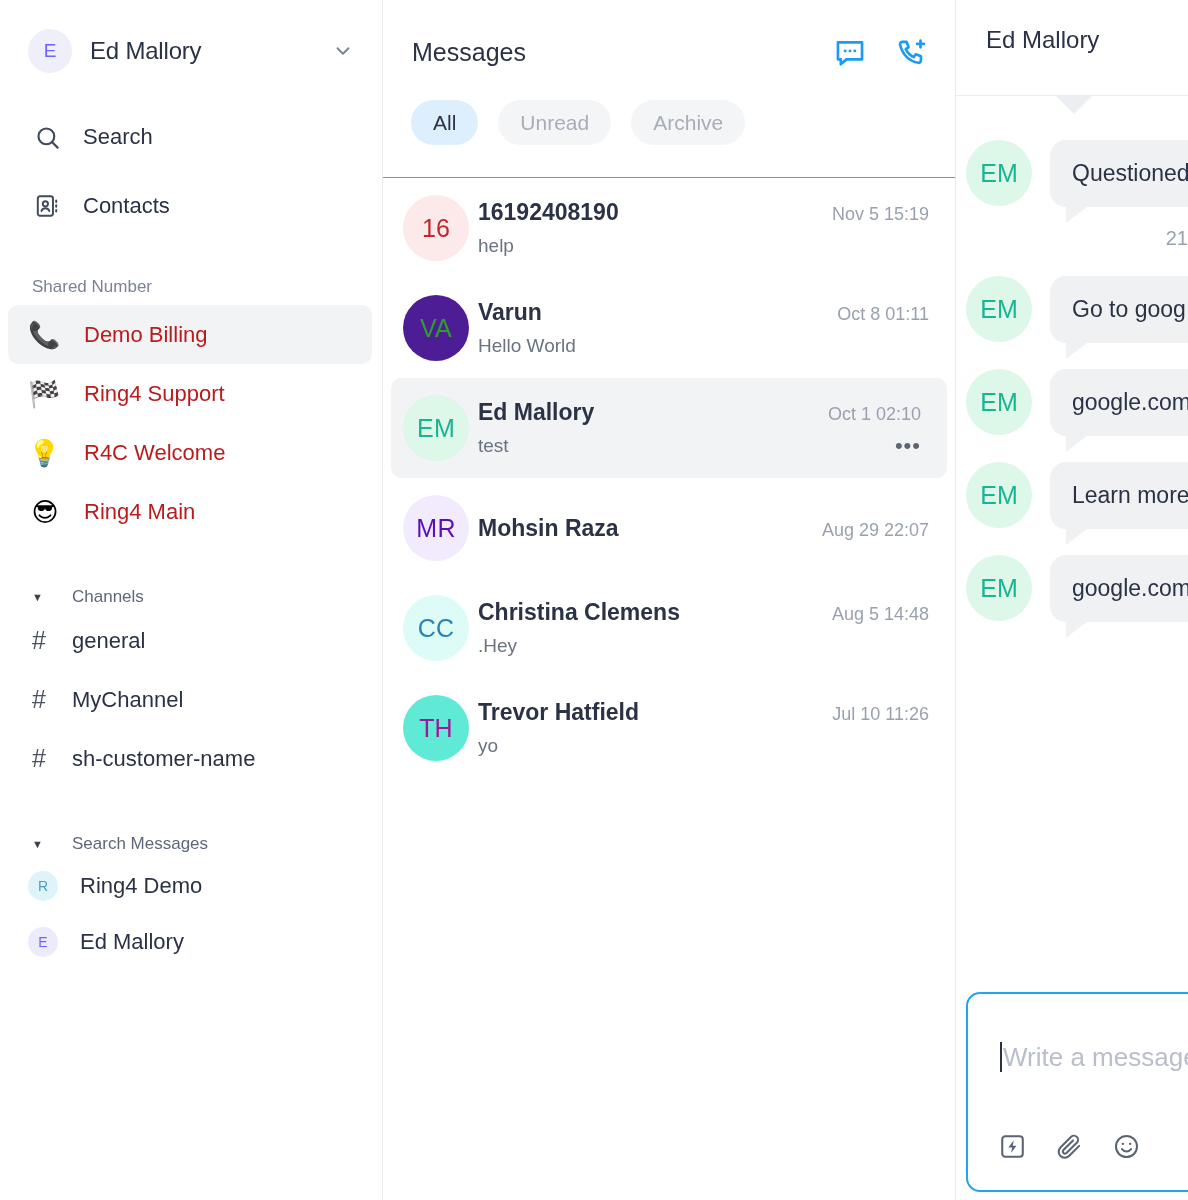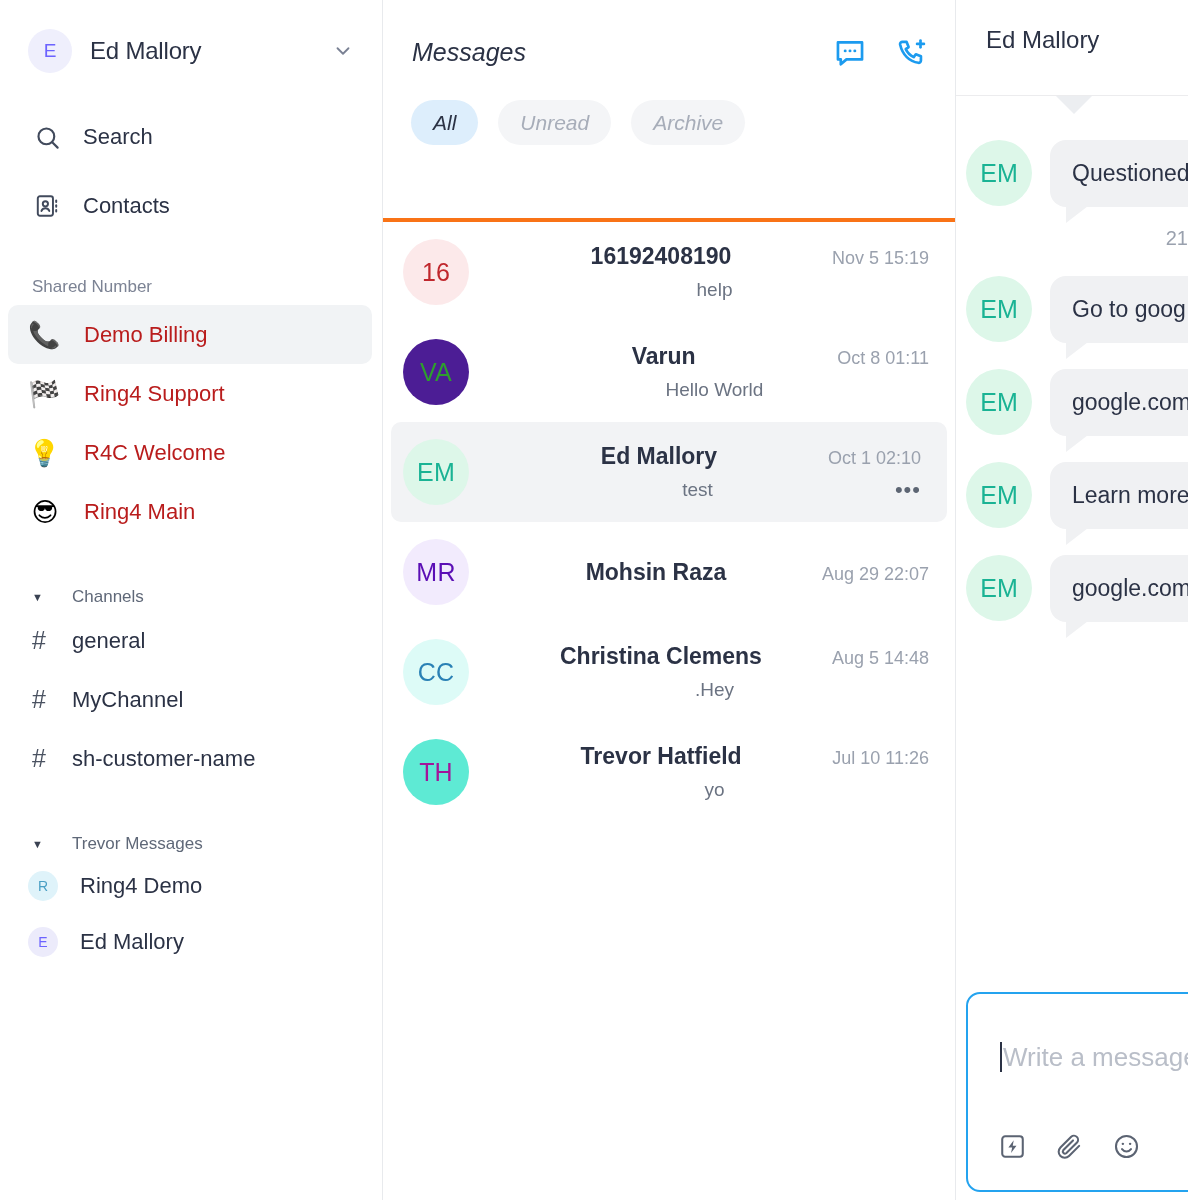--- a/index.html
+++ b/index.html
@@ -92,21 +92,21 @@
     font-size: 14px;
   }
   .dm-name { margin-left: 22px; font-size: 22px; color: #2b3245; }
 
   
   .mid {
     width: 573px; flex: 0 0 573px; height: 1200px;
     border-right: 1px solid #e8eaed;
     background: #fff; position: relative; overflow: hidden;
   }
-  .mid-head { height: 222px; border-bottom: 4px solid #f97316; position: relative; font-style: italic; }
+  .mid-head { height: 178px; border-bottom: 1px solid #f97316; position: relative; }
   .mid-title {
     position: absolute; left: 29px; top: 38px;
     font-size: 25px; color: #2b3245;
   }
   .mid-acts { position: absolute; right: 26px; top: 36px; display: flex; gap: 28px; }
   .mid-acts .ic { width: 34px; height: 34px; color: #1c9bef; cursor: pointer; }
   .tabs { position: absolute; left: 28px; top: 100px; display: flex; gap: 20px; }
   .tab {
     height: 45px; padding: 0 22px; border-radius: 23px;
     display: flex; align-items: center; font-size: 21px;
@@ -117,21 +117,21 @@
   .conv {
     height: 100px; display: flex; align-items: center;
     padding: 0 26px 0 20px; position: relative; cursor: pointer;
   }
   .conv.sel { background: #f2f3f5; border-radius: 10px; margin: 0 8px; padding-left: 12px; }
   .conv-av {
     width: 66px; height: 66px; border-radius: 50%; flex: 0 0 66px;
     display: flex; align-items: center; justify-content: center;
     font-size: 25px; letter-spacing: 0.2px;
   }
-  .conv-body { margin-left: 31px; flex: 1; min-width: 0; text-align: center; }
+  .conv-body { margin-left: 9px; flex: 1; min-width: 0; }
   .conv-top { display: flex; align-items: baseline; }
   .conv-name {
     font-size: 23px; color: #2b3245; font-weight: 600;
     white-space: nowrap; overflow: hidden; text-overflow: ellipsis; flex: 1;
   }
   .conv-time { font-size: 18px; color: #9aa1ae; margin-left: 10px; white-space: nowrap; }
   .conv-bot { display: flex; align-items: center; margin-top: 9px; }
   .conv-prev {
     font-size: 19px; color: #6b7382; flex: 1;
     white-space: nowrap; overflow: hidden; text-overflow: ellipsis;
@@ -259,21 +259,21 @@
       <span class="hash">#</span>
       <span class="hash-name">MyChannel</span>
     </div>
     <div class="hash-row">
       <span class="hash">#</span>
       <span class="hash-name">sh-customer-name</span>
     </div>
 
     <div class="grp-header">
       <span class="grp-caret">▼</span>
-      <span class="grp-title">Trevor Messages</span>
+      <span class="grp-title">Search Messages</span>
     </div>
     <div class="dm-row">
       <span class="dm-av" style="background:#dff3fa;color:#4a9fc4">R</span>
       <span class="dm-name">Ring4 Demo</span>
     </div>
     <div class="dm-row">
       <span class="dm-av" style="background:#ecebfb;color:#6c63ff">E</span>
       <span class="dm-name">Ed Mallory</span>
     </div>
   </aside>

